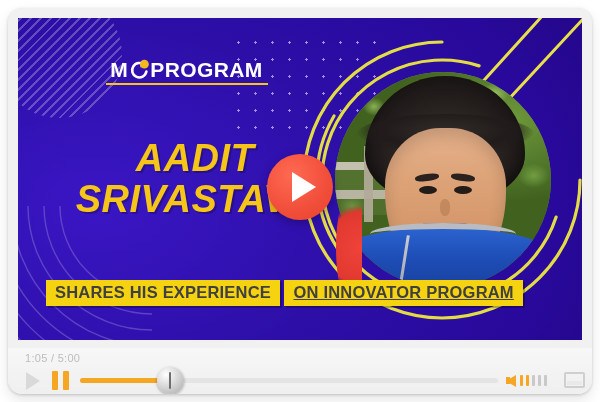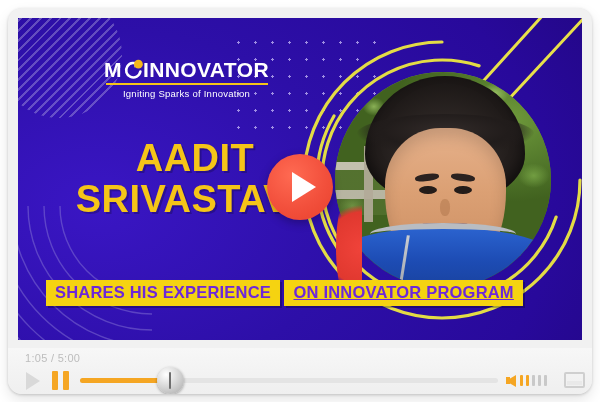--- a/index.html
+++ b/index.html
@@ -79,28 +79,29 @@
   .logo-tag{
     color:#ffffff; font-size:9.5px; letter-spacing:.25px; margin-top:3px; white-space:nowrap;
   }
 
   
   .headline{
     position:absolute; left:12px; top:120px; width:330px;
     color:#f5c518; font-weight:bold; font-size:38px; line-height:41px;
     letter-spacing:.5px; text-align:center;
     text-shadow:2px 2px 0 rgba(0,0,0,.22);
+    font-style:italic;
   }
   .headline .l2{ display:block; white-space:nowrap; }
 
   
   .banner-stack{ position:absolute; left:28px; top:257px; }
   .banner{
     display:inline-block;
-    background:#f5d311; color:#6d28d9;
+    background:#f5d311; color:#404040;
     font-weight:bold; font-size:16.5px; letter-spacing:.2px;
     padding:4px 9px 5px; line-height:17px; white-space:nowrap;
     box-shadow:2px 2px 0 rgba(0,0,0,.25);
   }
   .banner + .banner{ margin-top:5px;text-decoration:underline; }
 
   
   .photo-ring{
     position:absolute; right:-14px; top:8px; width:308px; height:308px;
   }
@@ -365,24 +366,23 @@
     <div class="logo-wrap">
       <div class="logo-row">
         <span class="logo-word">M</span>
         <span class="logo-mark">
           <svg width="22" height="22" viewBox="0 0 22 22">
             <path d="M16.5 6.2 A7.2 7.2 0 1 0 18.4 12.6" fill="none" stroke="#ffffff" stroke-width="2.6" stroke-linecap="round"></path>
             <path d="M12.4 2.6 L17.6 5.6 L12.6 8.6 Z" fill="#ffffff"></path>
             <circle cx="16.4" cy="5.2" r="4.4" fill="#f5b81c"></circle>
           </svg>
         </span>
-        <span class="logo-word">INNOVATOR</span>
+        <span class="logo-word">PROGRAM</span>
       </div>
       <div class="logo-underline"></div>
-      <div class="logo-tag">Igniting Sparks of Innovation</div>
     </div>
 
     <div class="headline">
       <span>AADIT</span>
       <span class="l2">SRIVASTAVA</span>
     </div>
 
     <div class="banner-stack">
       <div class="banner">SHARES HIS EXPERIENCE</div>
       <div class="banner">ON INNOVATOR PROGRAM</div>

